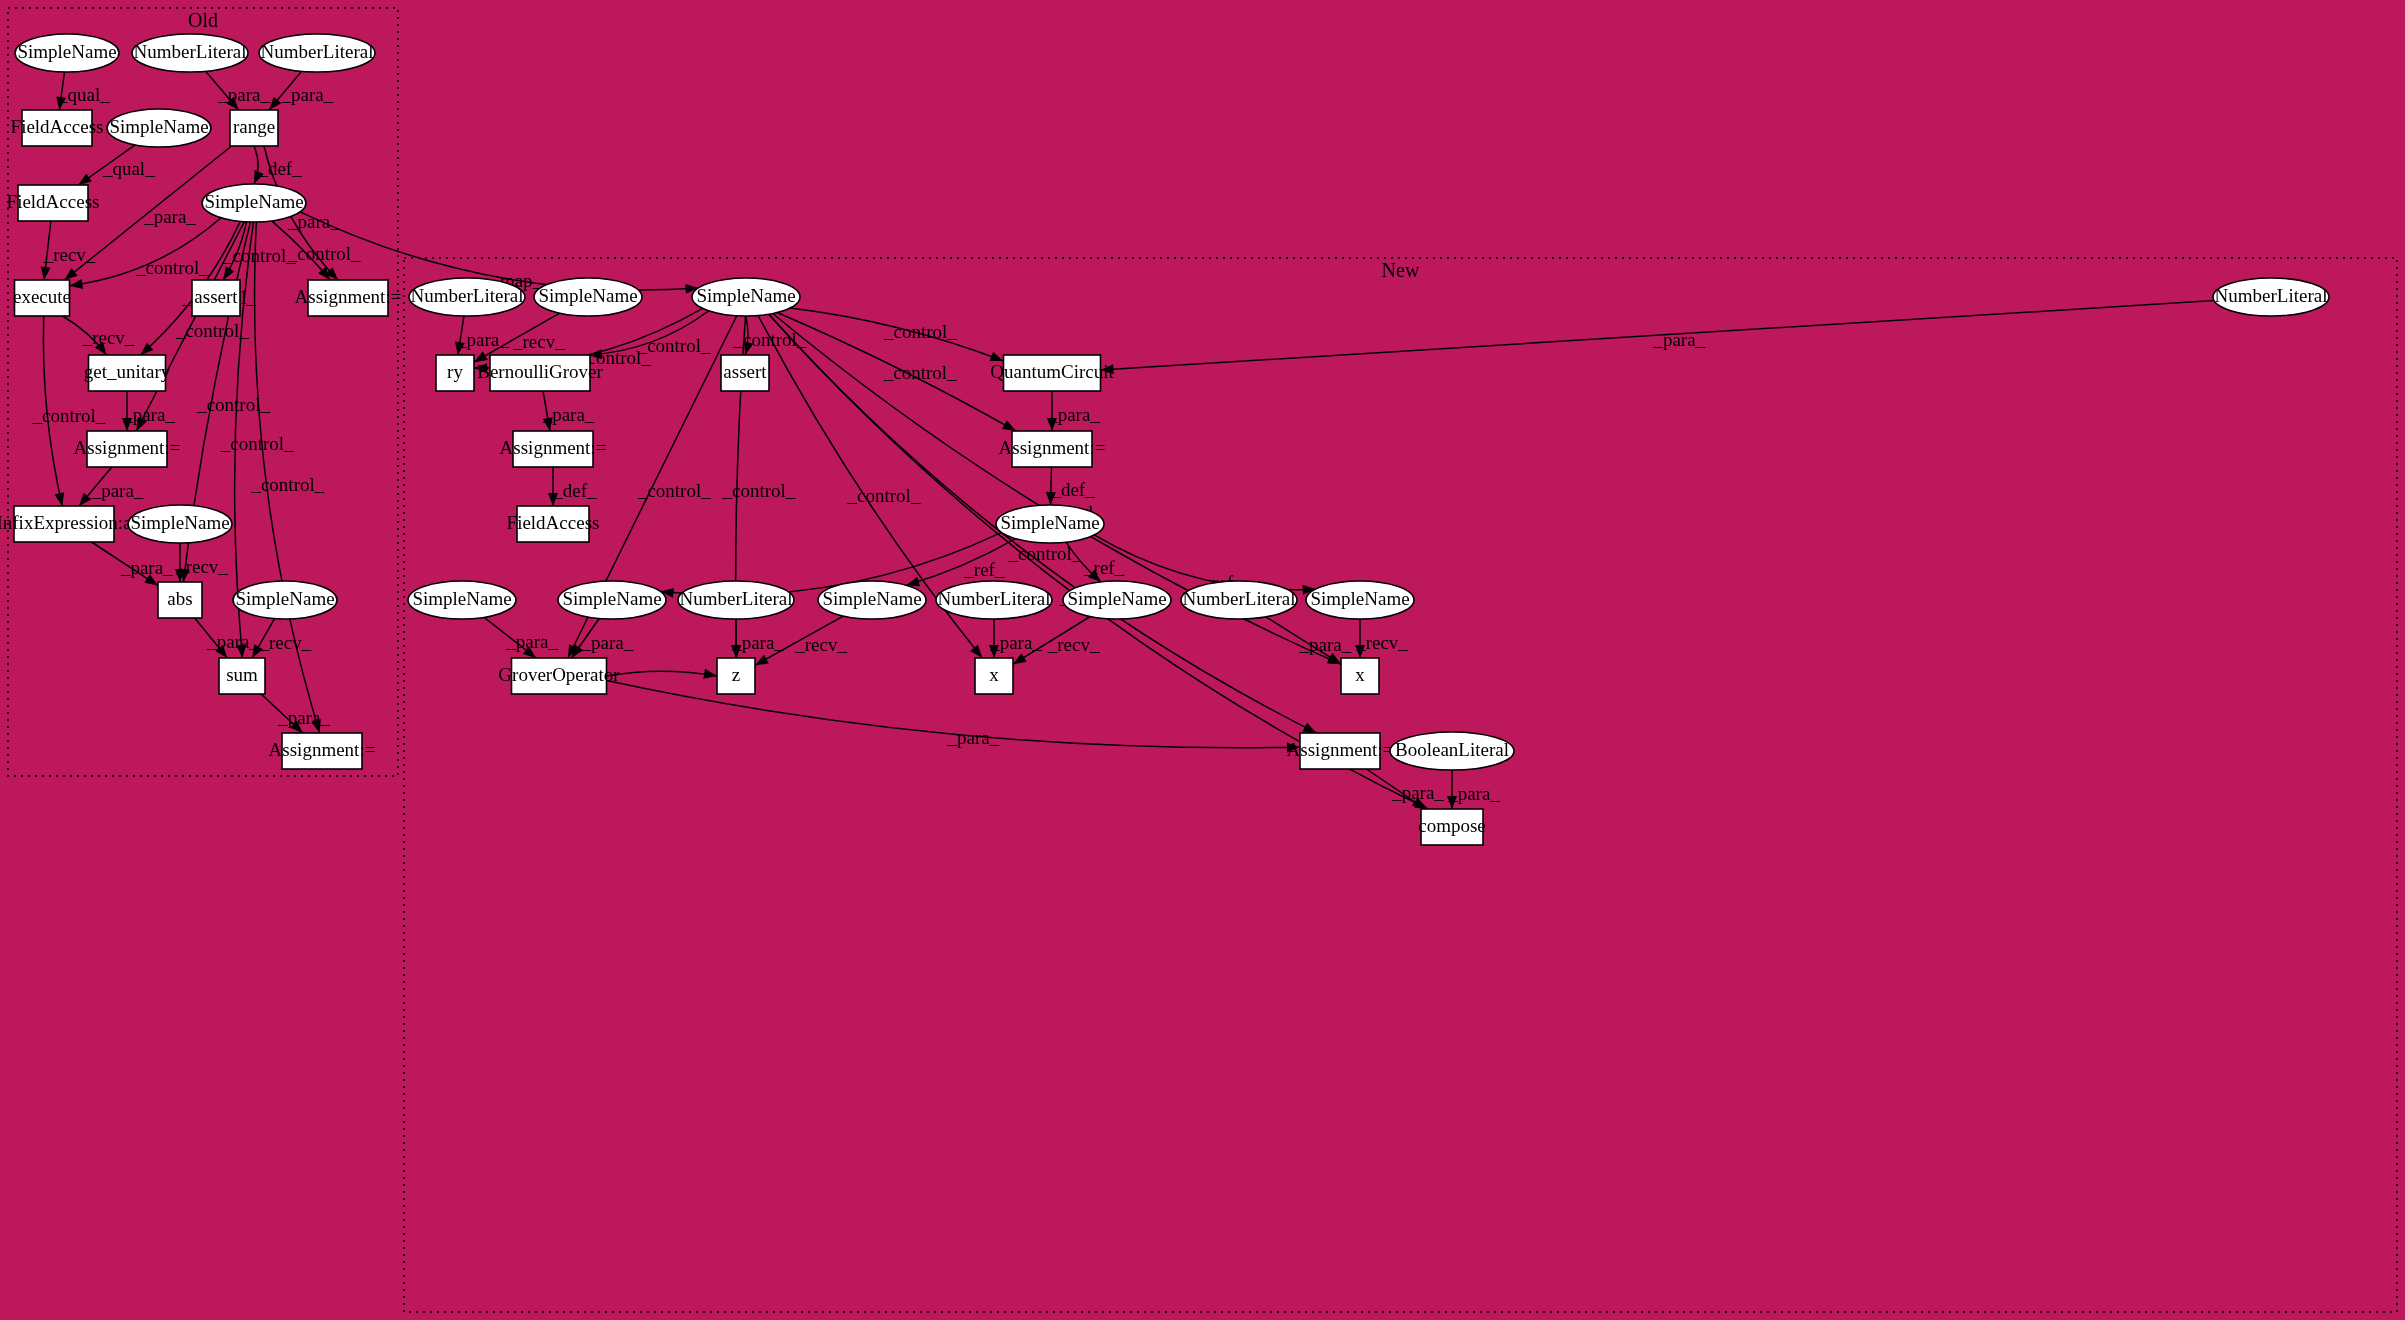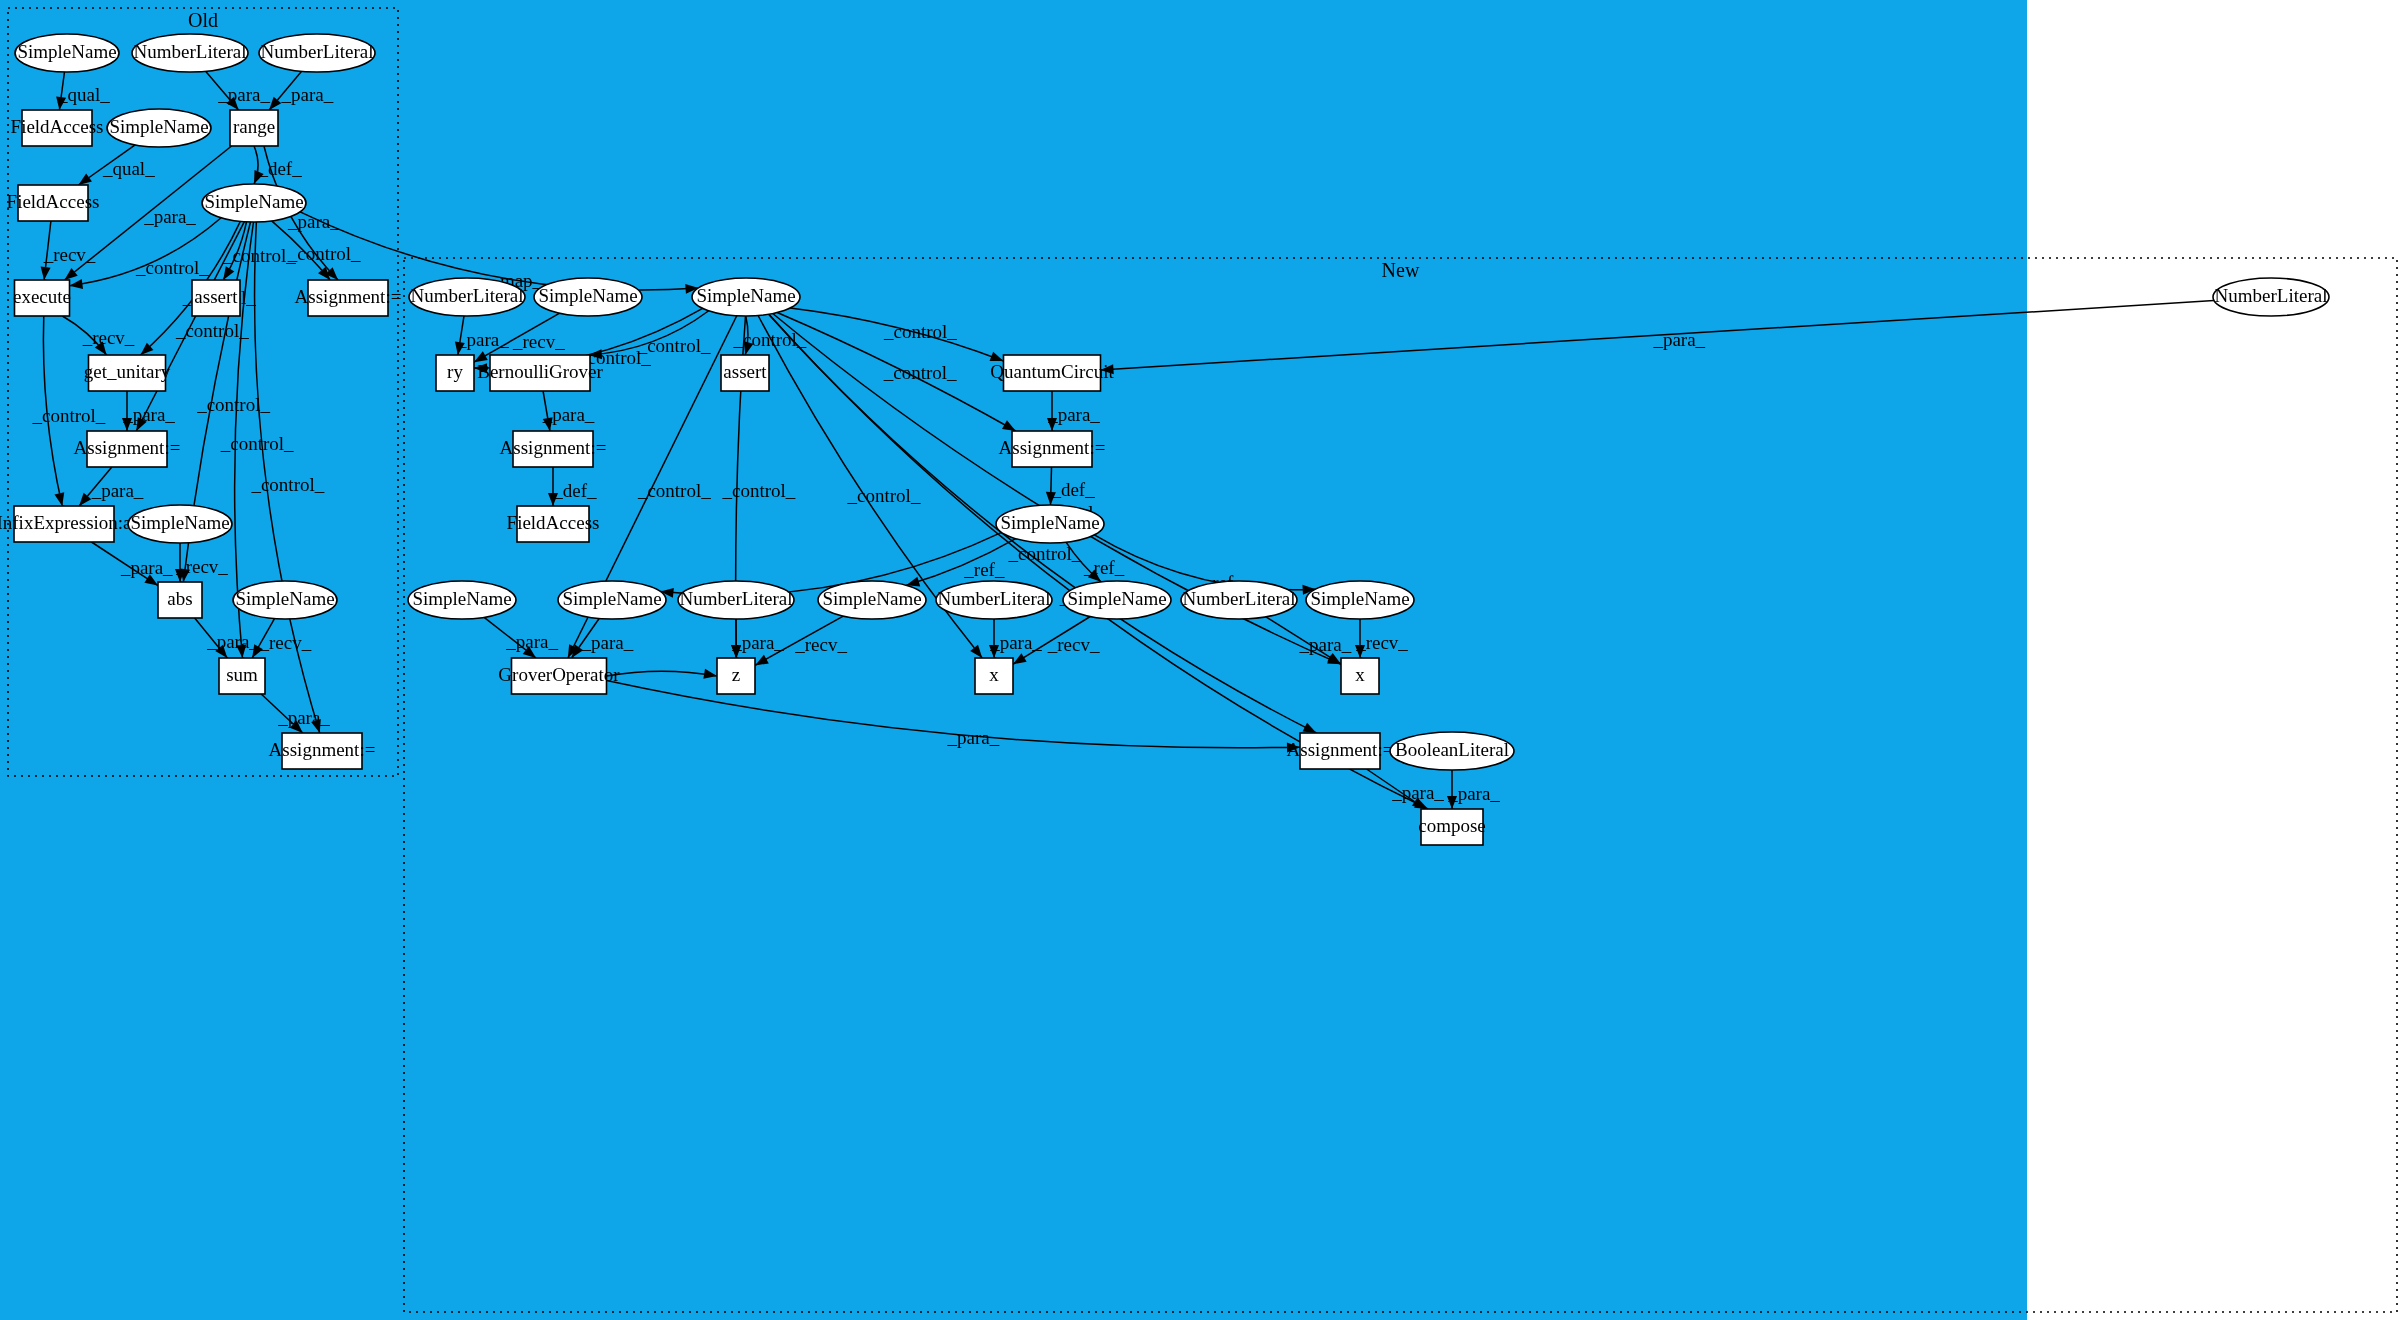--- a/index.html
+++ b/index.html
@@ -1,16 +1,16 @@
 <!DOCTYPE html>
 <html><head>
 <meta charset="utf-8">
 <style>
   html,body{margin:0;padding:0;background:#ffffff;}
-  #root{position:relative;width:2027px;height:1320px;background:#0ea5e9;
+  #root{position:relative;width:2405px;height:1320px;background:#be185d;
         font-family:"Liberation Serif", serif;}
   svg{display:block;width:2405px;height:1320px;}
   .nodeshape{fill:#ffffff;stroke:#000000;stroke-width:1.6;}
   .edge{fill:none;stroke:#000000;stroke-width:1.5;}
   .arrow{fill:#000000;stroke:none;}
   .nodelabel{font-family:"Liberation Serif", serif;font-size:19px;fill:#000;text-anchor:middle;dominant-baseline:middle;}
   .edgelabel{font-family:"Liberation Serif", serif;font-size:19px;fill:#000;text-anchor:middle;dominant-baseline:middle;}
   .clusterbox{fill:none;stroke:#000000;stroke-width:1.6;stroke-dasharray:2 5;}
   .clusterlabel{font-family:"Liberation Serif", serif;font-size:20px;fill:#000;text-anchor:middle;dominant-baseline:middle;}
 </style>

